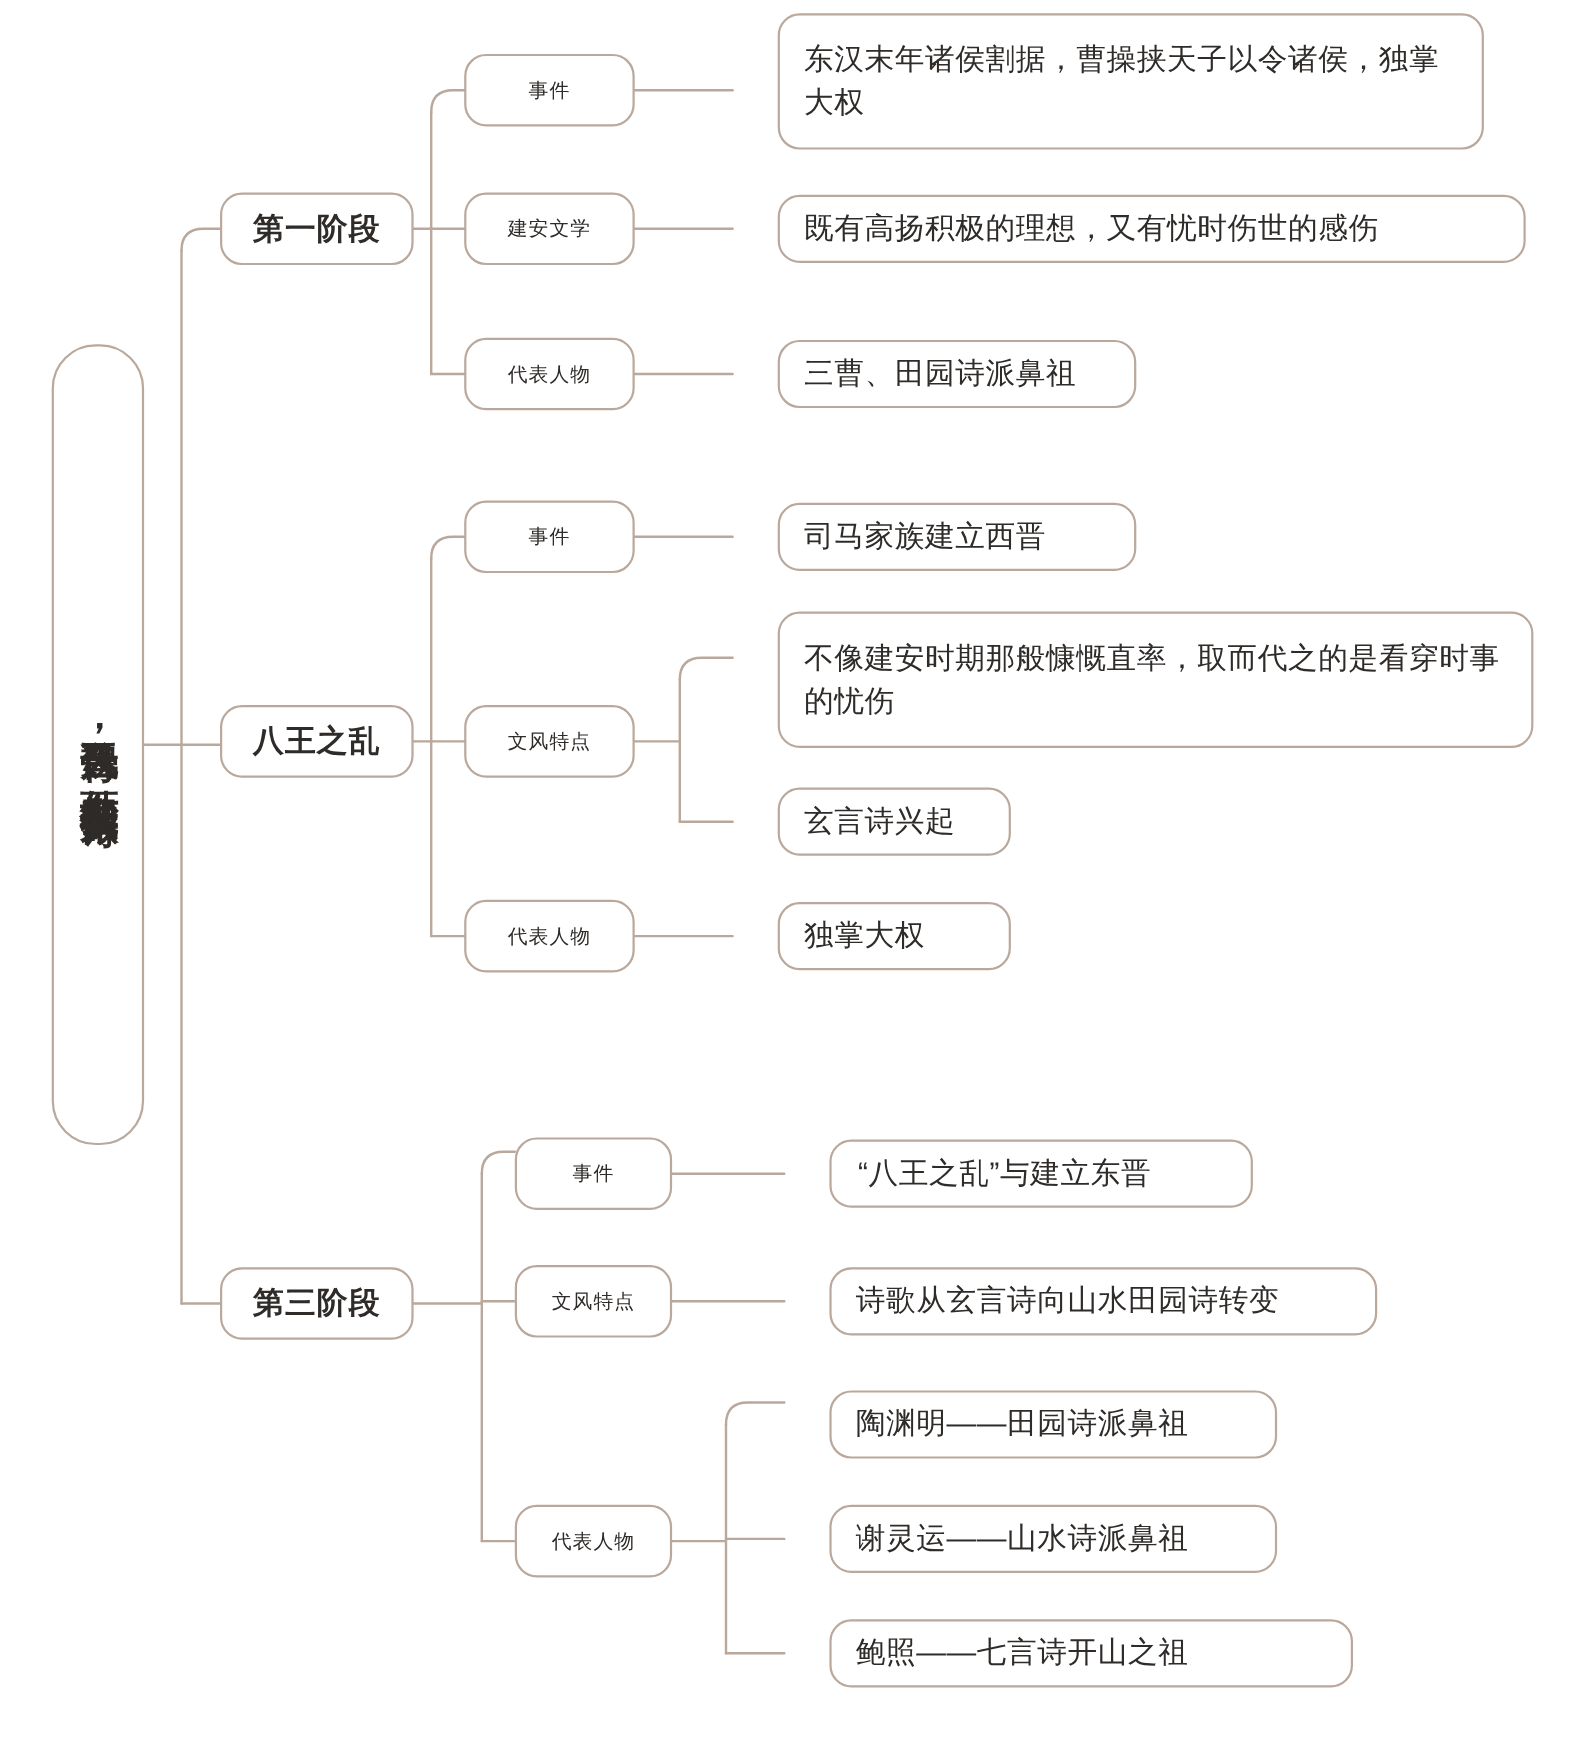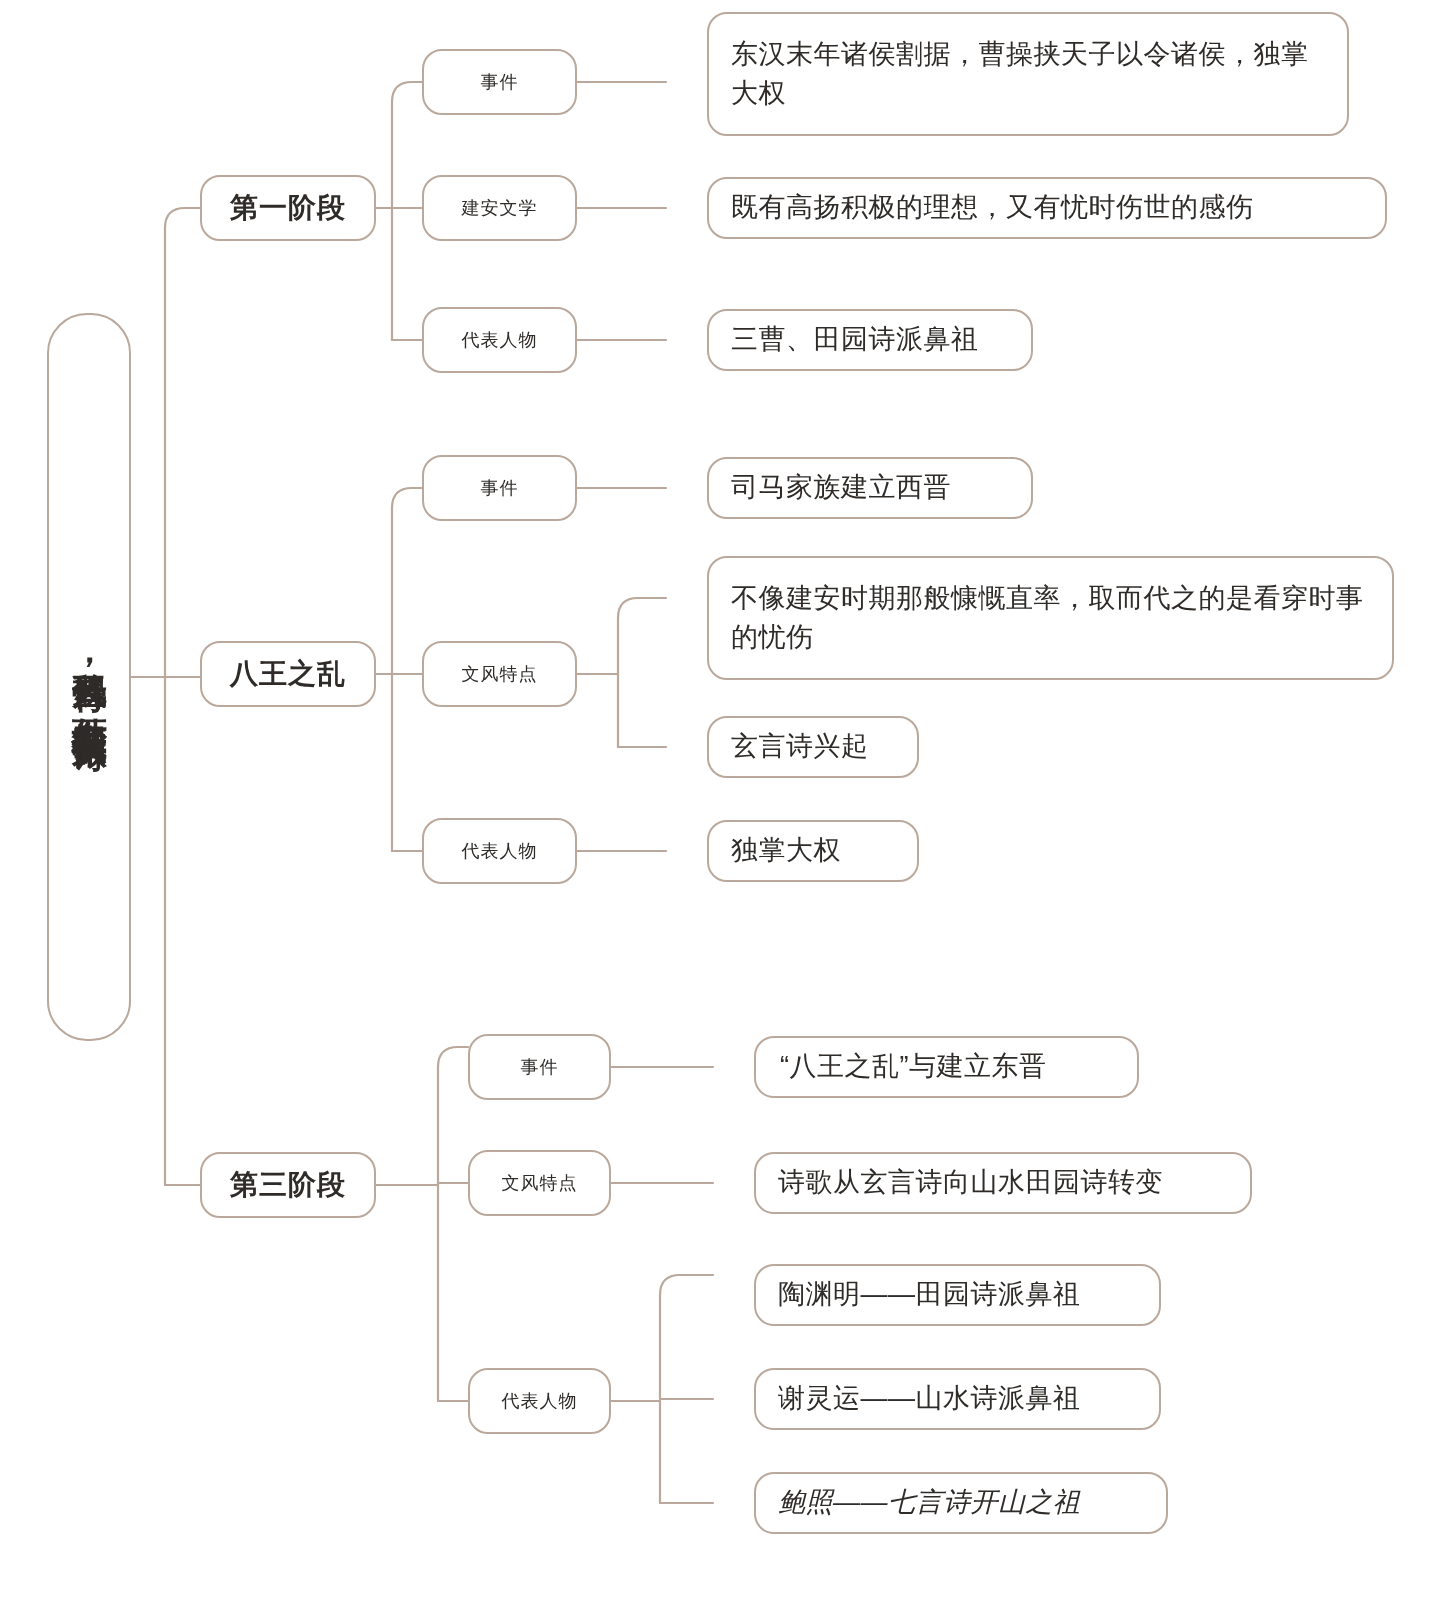--- a/index.html
+++ b/index.html
@@ -117,21 +117,21 @@
 
   #l2a{left:666px; top:457px; width:326px; height:62px;align-items:center;}
   #l2b{left:666px; top:556px; width:687px; height:124px;}
   #l2c{left:666px; top:716px; width:212px; height:62px;}
   #l2d{left:666px; top:820px; width:212px; height:62px;}
 
   #l3a{left:713px; top:1036px; width:385px; height:62px;padding-left:24px;}
   #l3b{left:713px; top:1152px; width:498px; height:62px;}
   #l3c{left:713px; top:1264px; width:407px; height:62px;}
   #l3d{left:713px; top:1368px; width:407px; height:62px;}
-  #l3e{left:713px; top:1472px; width:414px; height:62px;font-style:italic;}
+  #l3e{left:713px; top:1472px; width:476px; height:62px;}
 </style>
 </head>
 <body>
 
 <div id="canvas">
 
   <svg id="wires" viewBox="0 0 1439 1597" xmlns="http://www.w3.org/2000/svg">
     <g fill="none" stroke="#b9a89b" stroke-width="2.2" stroke-linecap="round">
 
       <path d="M131,677 H165"></path>

